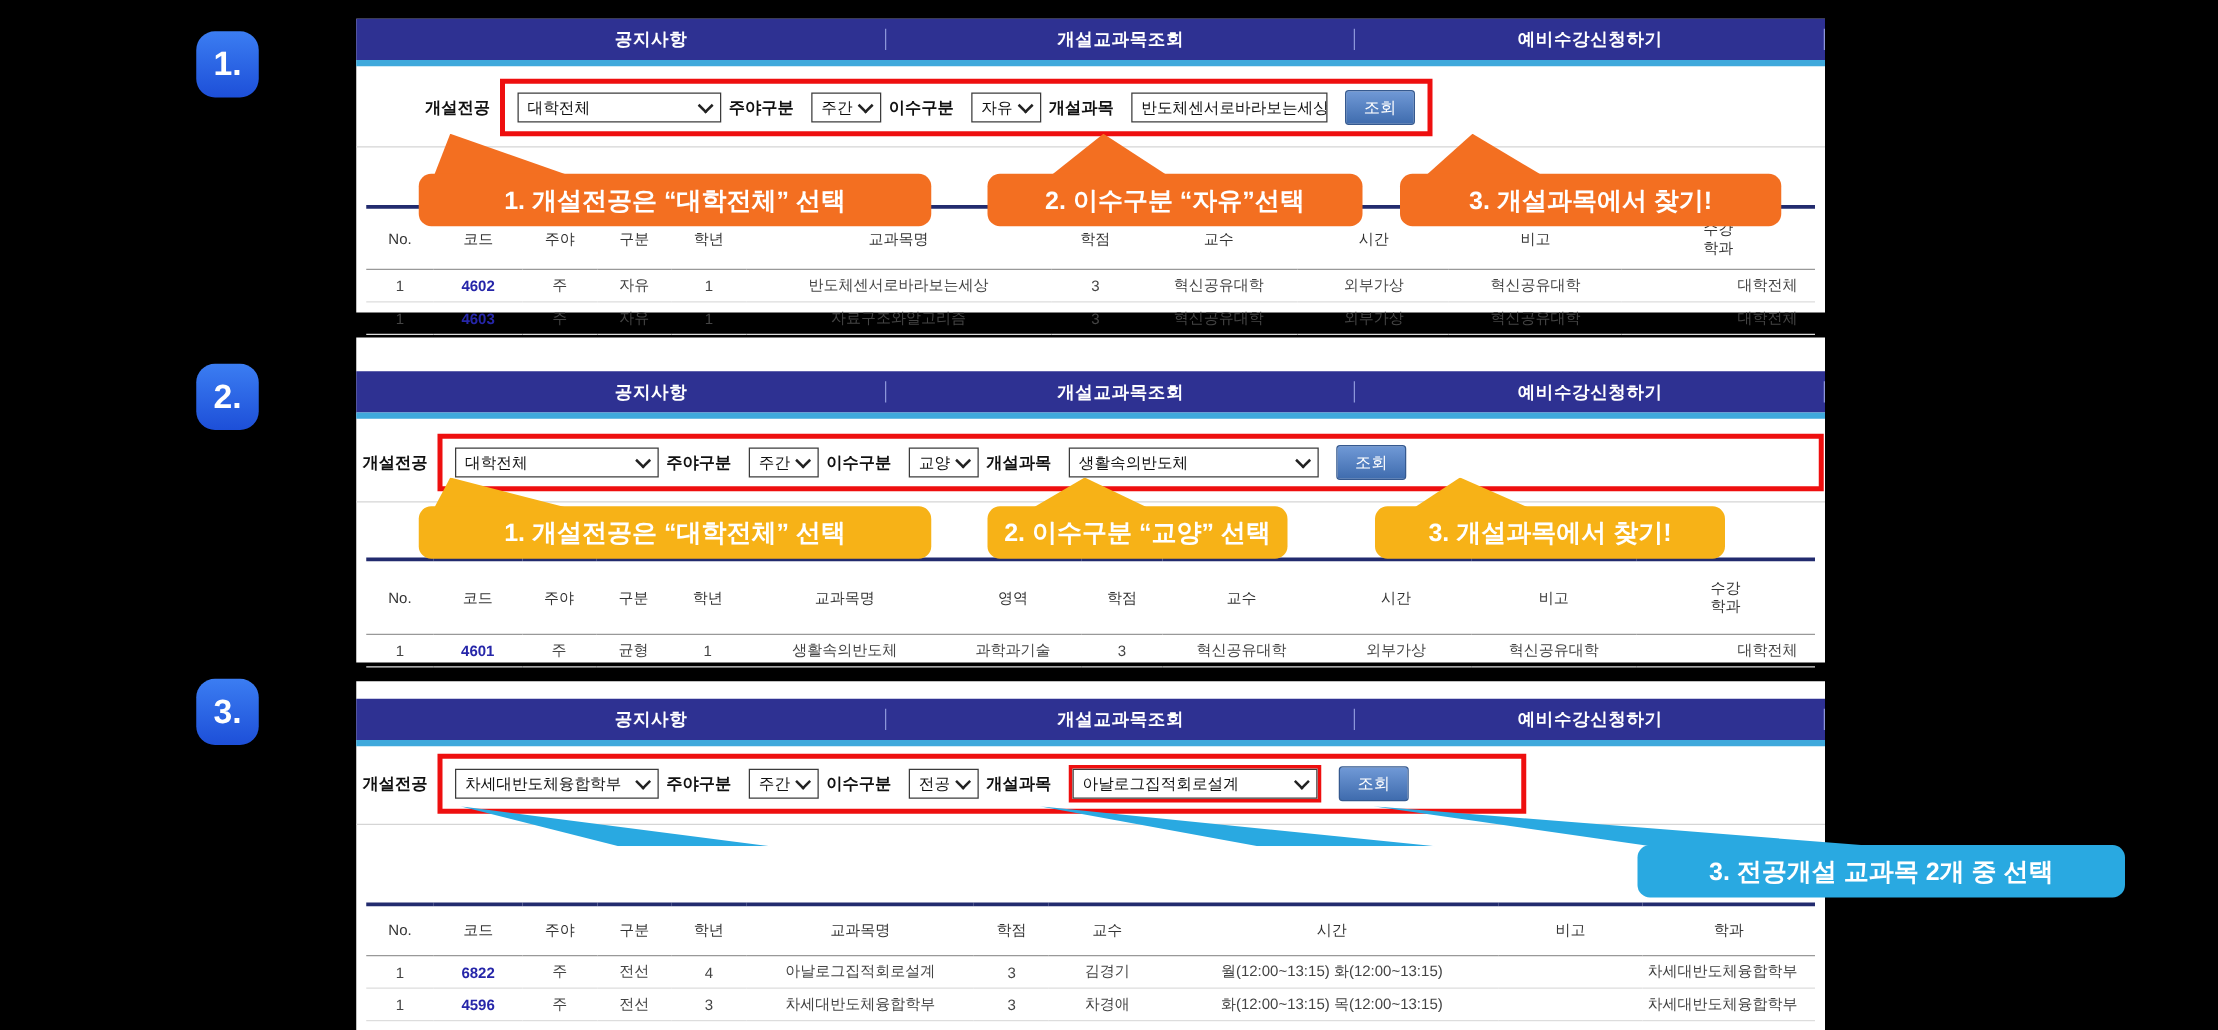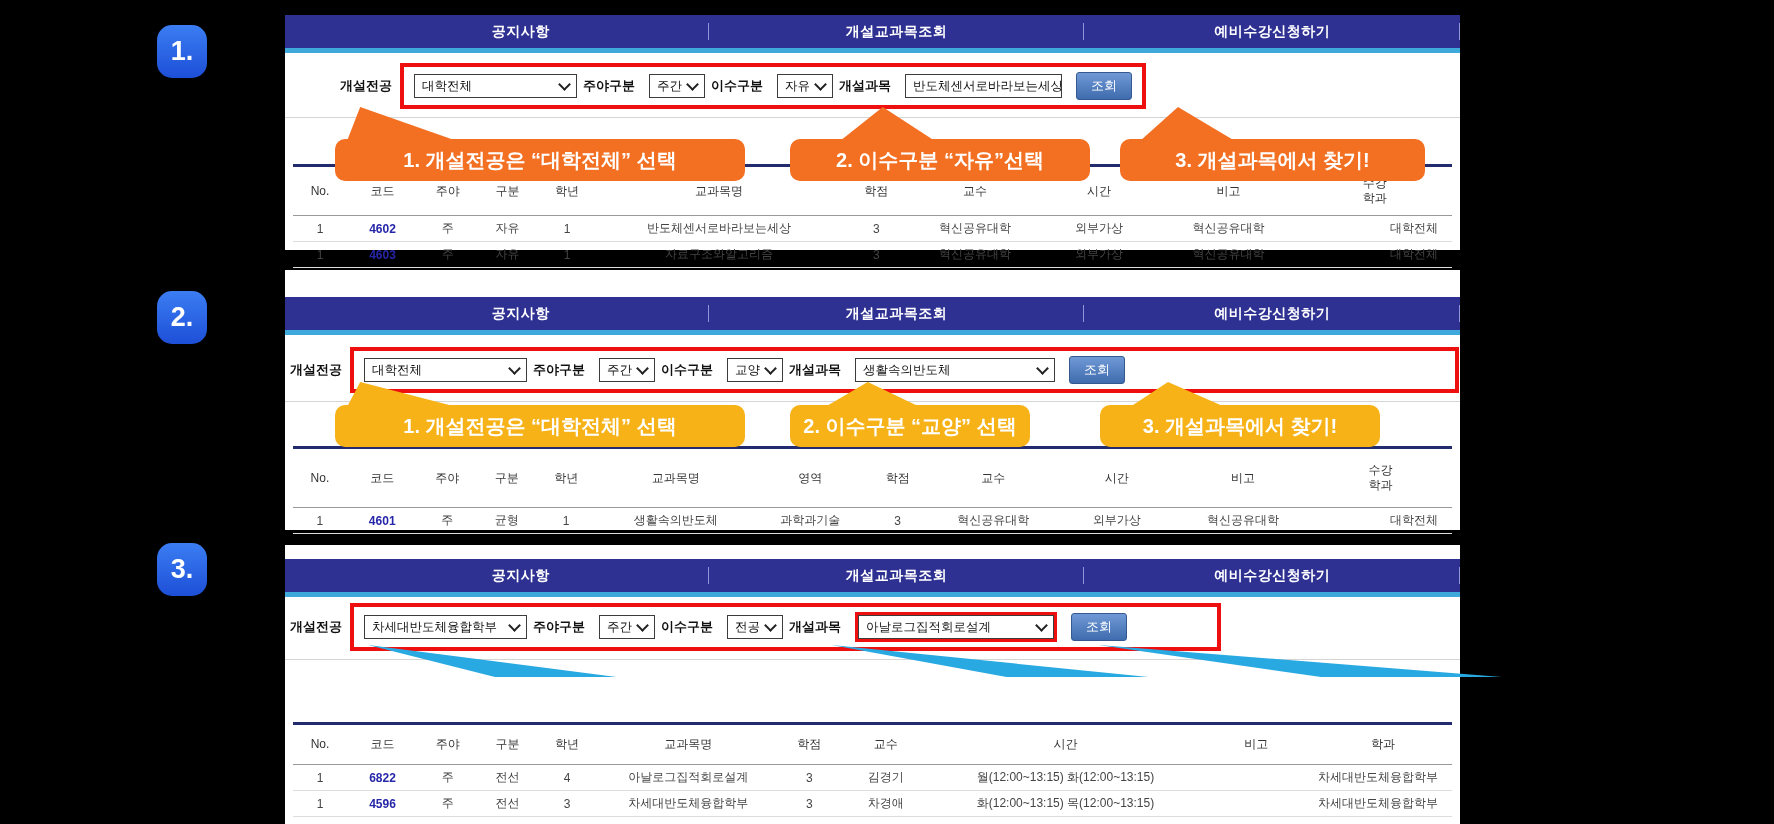--- a/index.html
+++ b/index.html
@@ -331,20 +331,21 @@
             <span class="chev"></span>
           </div>
         </div>
         <button class="btn">조회</button>
       </div>
     </div>
 
     <div class="tail tb t1"></div>
     <div class="tail tb t2"></div>
     <div class="tail tb t3"></div>
+    <div class="callout bc c3">3. 전공개설 교과목 2개 중 선택</div>
 
     <table class="ctable" id="t3">
       <thead>
           <tr>
             <th>No.</th>
             <th>코드</th>
             <th>주야</th>
             <th>구분</th>
             <th>학년</th>
             <th>교과목명</th>

